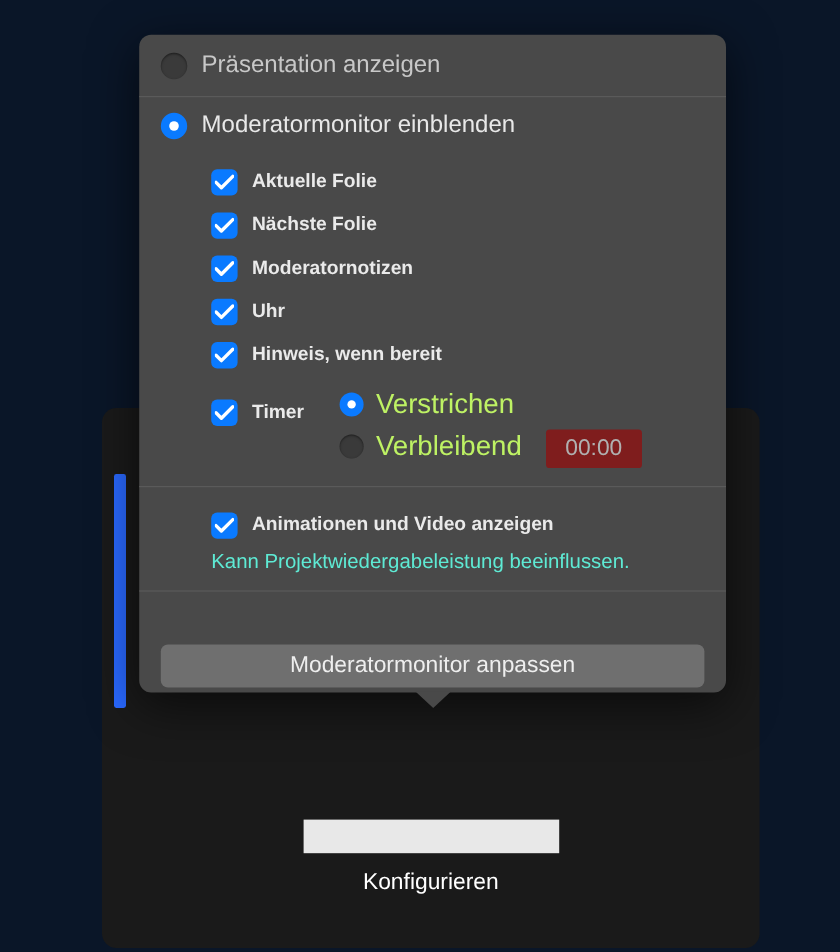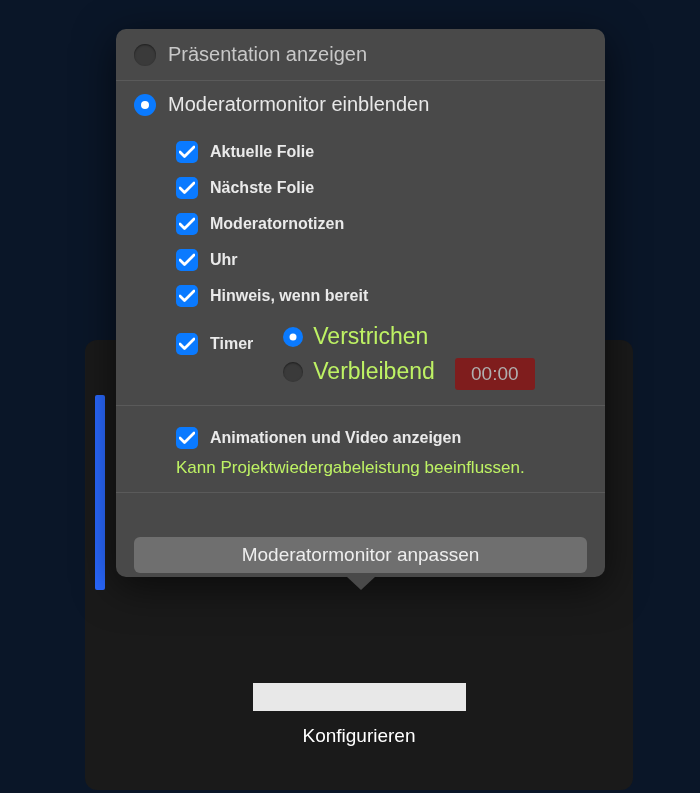--- a/index.html
+++ b/index.html
@@ -165,21 +165,21 @@
       text-align: center;
       font-variant-numeric: tabular-nums;
     }
     .section-block {
       padding: 10px 18px 10px 60px;
     }
     .section-block .checkbox-row {
       padding-left: 0;
     }
     .helper-text {
-      color: #bef264;
+      color: #5eead4;
       font-size: 17px;
       padding-left: 0;
       margin-top: 2px;
     }
     .bottom-button-wrap {
       padding: 12px 18px 16px 18px;
     }
     .customize-button {
       width: 100%;
       background: #6f6f6f;

